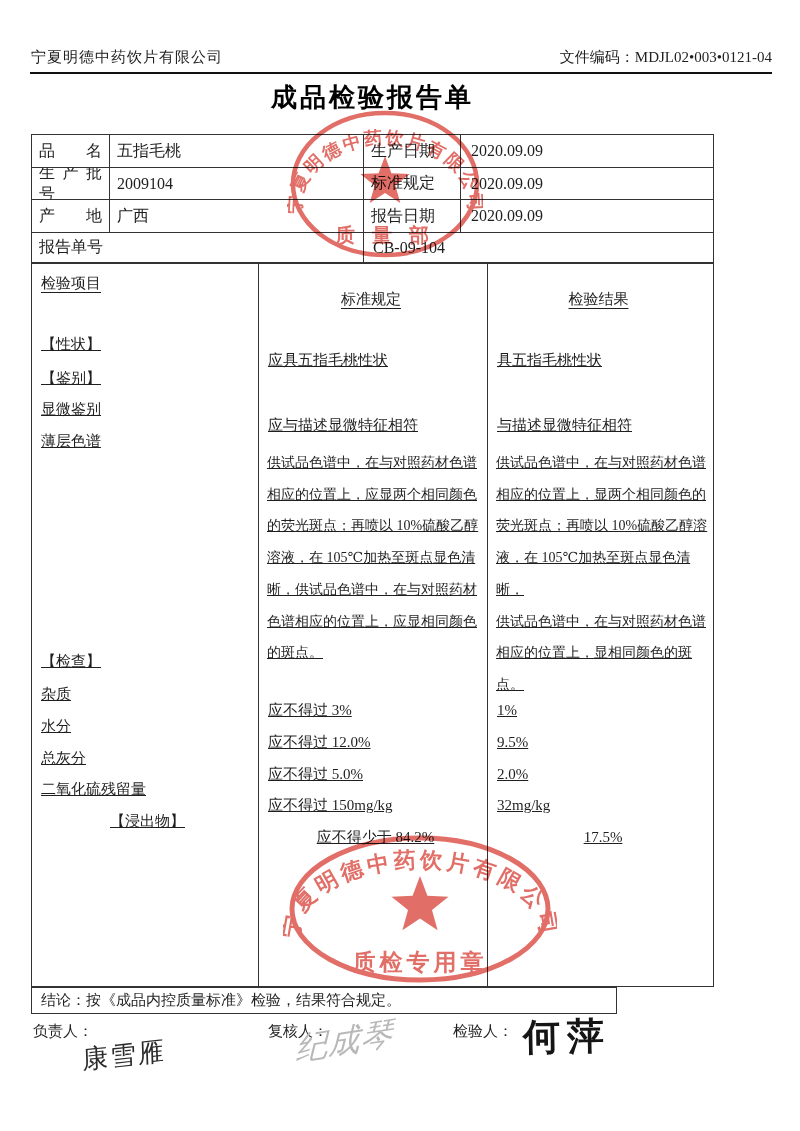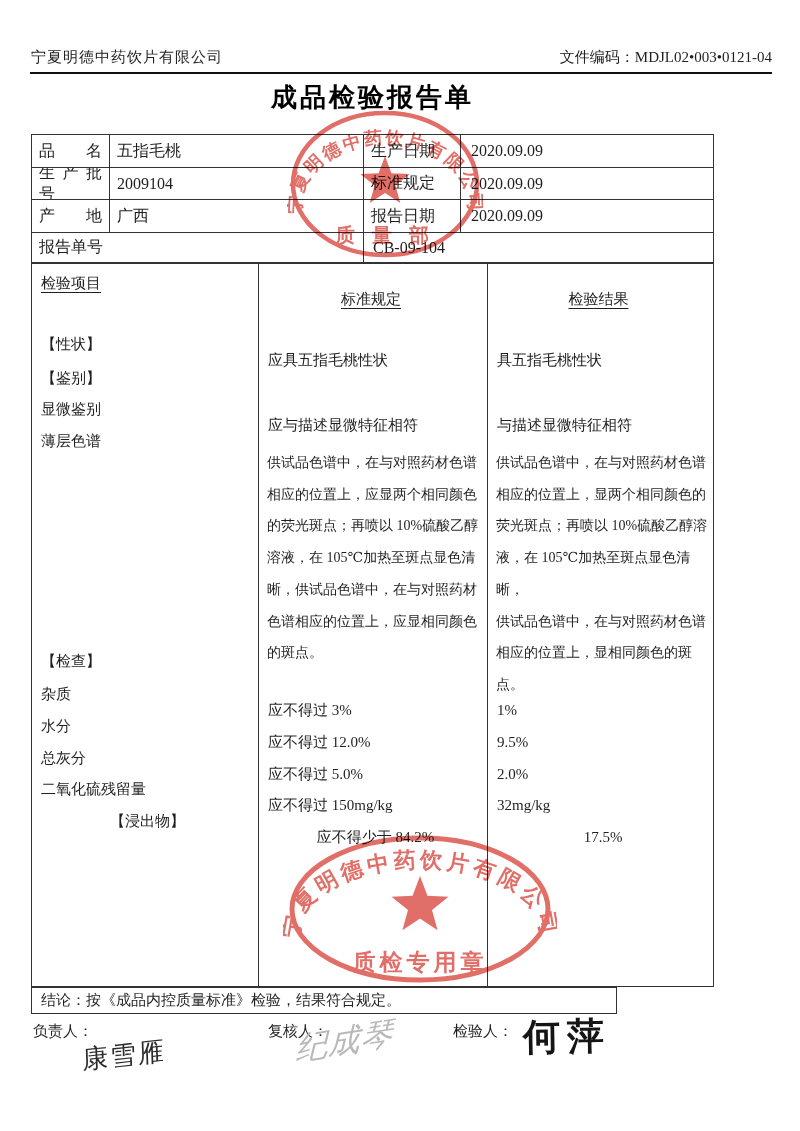--- a/index.html
+++ b/index.html
@@ -31,21 +31,21 @@
   .ic-dvalue { flex:1; padding-left:10px; }
   .ic-rlabel { width:332px; padding-left:7px; }
   .ic-rvalue { flex:1; padding-left:9px; }
   
   .result-table { position:absolute; left:31px; top:263px; width:683px; height:724px;
                   border:1.5px solid #333; display:flex; font-size:15px; }
   .rcol { display:flex; flex-direction:column; }
   .rcol-item { width:227px; border-right:1.5px solid #333; }
   .rcol-std  { width:229px; border-right:1.5px solid #333; }
   .rcol-res  { flex:1; }
-  .slot { flex-shrink:0; line-height:20px; padding-left:9px; padding-right:4px; }
+  .slot { flex-shrink:0; line-height:20px; padding-left:9px; padding-right:4px;text-decoration:underline; }
   .s70{height:70px; padding-top:9px;} .s34{height:34px;} .s31{height:31px;}
   .s32{height:32px;} .s220{height:220px;} .s33{height:33px;} .sfill{flex:1;text-align:center;}
   .th { text-decoration:underline; text-underline-offset:4px; }
   .center { text-align:center; padding-left:0;margin-top:16px; }
   .para { white-space:pre-line; line-height:31.7px; font-size:14px; padding-left:8px; padding-right:0; }
   
   .conclusion { position:absolute; left:31px; top:987px; width:586px; height:27px;
                 border:1.5px solid #333; font-size:15px; line-height:24px; padding-left:9px; }
   
   .sign-label { position:absolute; top:1022px; font-size:15px; }

